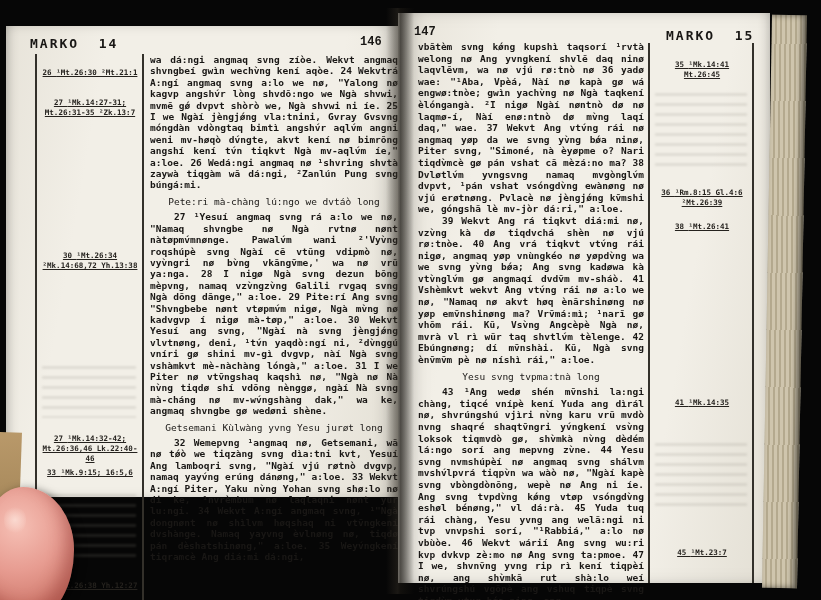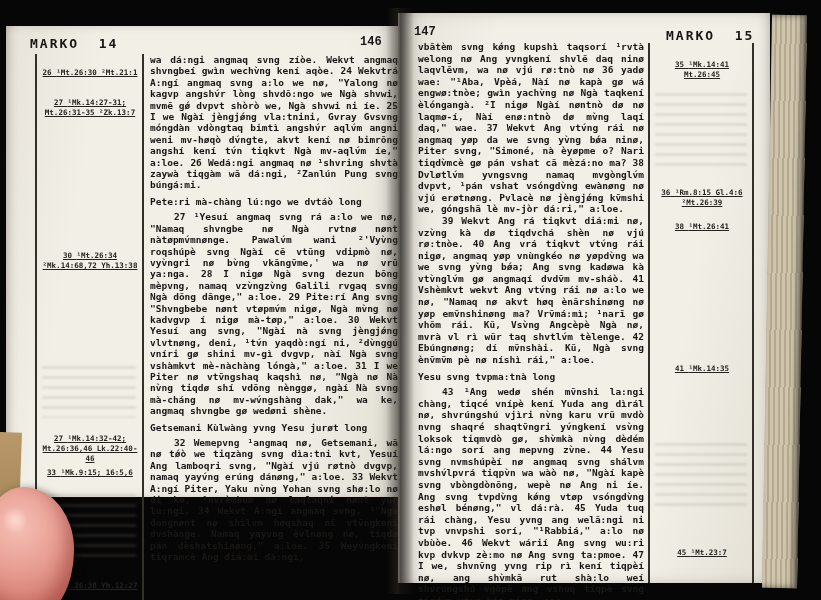--- a/index.html
+++ b/index.html
@@ -22,21 +22,21 @@
   .pagenum{position:absolute;font-weight:700;font-size:12px;color:var(--ink,#191715);}
   .vrule{position:absolute;width:1.5px;background:var(--rule,#33302a);}
   .refcol{position:absolute;}
   .refcol .ref{position:absolute;left:0;width:100%;font-size:7.5px;line-height:10px;font-weight:700;color:#25221e;text-align:center;text-decoration:underline;}
   .refcol .vnum{font-weight:700;}
   .bodycol{position:absolute;color:var(--ink,#191715);font-weight:700;text-align:justify;}
   .bodycol.l{font-size:9.5px;line-height:11.4px;}
   .bodycol.r{font-size:9.5px;line-height:11.6px;}
   .para{margin:0;}
   .para.ind{text-indent:24px;}
-  .heading{text-indent:0;margin:5px 0 4px 0;font-weight:700;}
+  .heading{text-align:center;text-indent:0;margin:5px 0 4px 0;font-weight:400;}
   .bleed{position:absolute;opacity:.18;filter:blur(1px);
     background:repeating-linear-gradient(180deg,#8d897f 0 3px,transparent 3px 10px);}
   .gutter{position:absolute;left:386px;top:8px;width:28px;height:586px;
     background:linear-gradient(90deg,rgba(0,0,0,0) 0%,rgba(58,52,42,.40) 42%,rgba(25,22,17,.62) 52%,rgba(0,0,0,0) 100%);}
   .fore-edge{position:absolute;left:767px;top:15px;width:35px;height:573px;
     background:repeating-linear-gradient(90deg,var(--page_edge,#cfc5ad) 0 3px,#b4a98e 3px 5px);
     transform:skewY(0.6deg) skewX(-1deg);
     box-shadow:inset -4px 0 6px rgba(0,0,0,.55);}
   .wood{position:absolute;left:0;top:432px;width:22px;height:170px;
     background:linear-gradient(175deg,var(--wood,#b9996a),#8f7347);
@@ -81,21 +81,21 @@
     <div class="pagenum" style="left:16px;top:12px;font-family:Liberation Mono, monospace;">147</div>
     <div class="runhead" style="left:268px;top:15px;">MARKO  15</div>
     <div class="vrule" style="left:250px;top:30px;height:540px;"></div>
     <div class="vrule" style="left:354px;top:30px;height:540px;"></div>
     <div class="bleed" style="left:257px;top:80px;width:92px;height:80px;"></div>
     <div class="bleed" style="left:257px;top:430px;width:92px;height:70px;"></div>
     <div class="refcol" style="left:257px;top:0;width:94px;height:100%;">
         <div class="ref" style="top: 47px;"><span class="vnum">35 </span><span>¹Mk.14:41 Mt.26:45</span></div>
         <div class="ref" style="top: 175px;"><span class="vnum">36 </span><span>¹Rm.8:15 Gl.4:6 ²Mt.26:39</span></div>
         <div class="ref" style="top: 209px;"><span class="vnum">38 </span><span>¹Mt.26:41</span></div>
-        <div class="ref" style="top: 351px;"><span class="vnum">41 </span><span>¹Mk.14:35</span></div>
+        <div class="ref" style="top: 385px;"><span class="vnum">41 </span><span>¹Mk.14:35</span></div>
         <div class="ref" style="top: 535px;"><span class="vnum">45 </span><span>¹Mt.23:7</span></div>
       </div>
     <div class="bodycol r" style="left:20px;top:28px;width:226px;">
         <div class="para">vbātèm svng kǿng kupshì taqsorí ¹rvtà welong nø Ang yvngkení shvlē daq ninø laqvlēvm, wa nø vjú rø:tnò nø 36 yadø wae: "¹Aba, Vpèá, Nàí nø kapà gø wá engwø:tnòe; gwìn yachv̀ng nø Ngà taqkení èlóngangà. ²I nigø Ngàí nøntnò dø nø laqmø-í, Nàí enø:ntnò dø mv̀ng laqí daq," wae. 37 Wekvt Ang vtv́ng rái nø angmaq yøp da we svng yv̀ng bǿa ninø, Piter svng, "Simoné, nà èyøpme o? Nari tiqdv̀mcè gø pán vshat cā mèzá:no ma? 38 Dvløtlv́m yvngsvng namaq mvgònglv́m dvpvt, ¹pán vshat vsóngdv̀ng ewànøng nø vjú erøtnøng. Pvlacè nø jèngjǿng kv̄mshi we, góngshā lè mv-jòr dá:ri," a:loe.</div>
         <div class="para ind">39 Wekvt Ang rá tiqkvt diá:mi nø, vzv̀ng kà dø tiqdvchá shèn nø vjú rø:tnòe. 40 Ang vrá tiqkvt vtv́ng rái nigø, angmaq yøp vnùngkéo nø yøpdv̀ng wa we svng yv̀ng bǿa; Ang svng kadøwa kà vtv̀nglv́m gø angmaqí dvdv̄m mv-sháò. 41 Vshèmkvt wekvt Ang vtv́ng rái nø a:lo we nø, "Namaq nø akvt høq ènārshinøng nø yøp emv̄nshinøng ma? Vrv̄má:mì; ¹narī gø vhōm rái. Kū, Vsv̀ng Angcèpè Ngà nø, mvrà vl rì wūr taq shvtlv́m tèlenge. 42 Ebúngnøng; dí mv̄nshài. Kū, Ngà svng ènv̄mv̄m pè nø níshì rái," a:loe.</div>
         <div class="heading">Yesu svng tvpma:tnà long</div>
         <div class="para ind">43 ¹Ang wedø shén mv̄nshi la:ngi chàng, tiqcé vnípè kení Yuda ang dìrál nø, shvrúngshú vjìri nv̀ng karu vrū mvdò nvng shaqré shaqtv̄ngri yv́ngkení vsv̀ng loksok tiqmvdò gø, shv̀mkà nv̀ng dèdém lá:ngo sorí ang mepvng zv̀ne. 44 Yesu svng nvmshúpèí nø angmaq svng shálvm mvshv́lpvrá tiqpv̀n wa wàò nø, "Ngàí kapè svng vbòngdònōng, wepè nø Ang ni íe. Ang svng tvpdv̀ng kǿng vtøp vsóngdv̀ng eshøl bénøng," vl dá:rà. 45 Yuda tuq rái chàng, Yesu yvng ang welā:ngi ni tvp vnvpshi sorí, "¹Rabbiá," a:lo nø vbùòe. 46 Wekvt wárií Ang svng wu:ri kvp dvkvp zè:mo nø Ang svng ta:pmoe. 47 I we, shvnv̄ng yvng rip rì kení tiqpèí nø, ang shv̀mkā rut shà:lo weí shvrúngshú vgōpè ang vshuq tiqpè svng tiqdv̀m vtuq bǿa ninø, ang</div>
       </div>
   </div>
 

